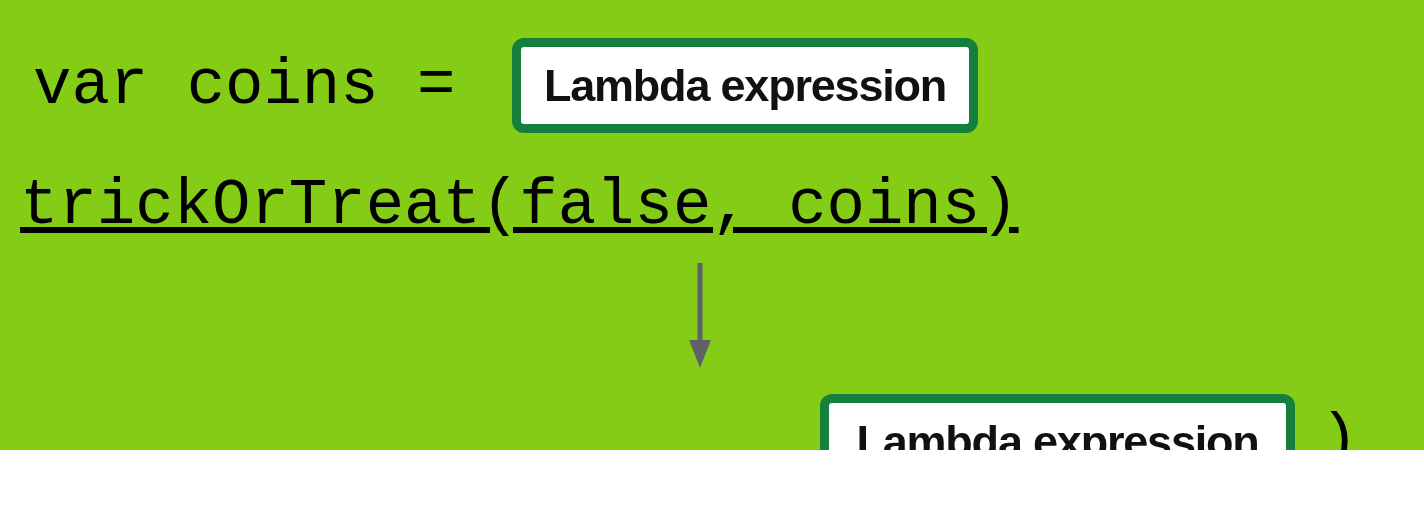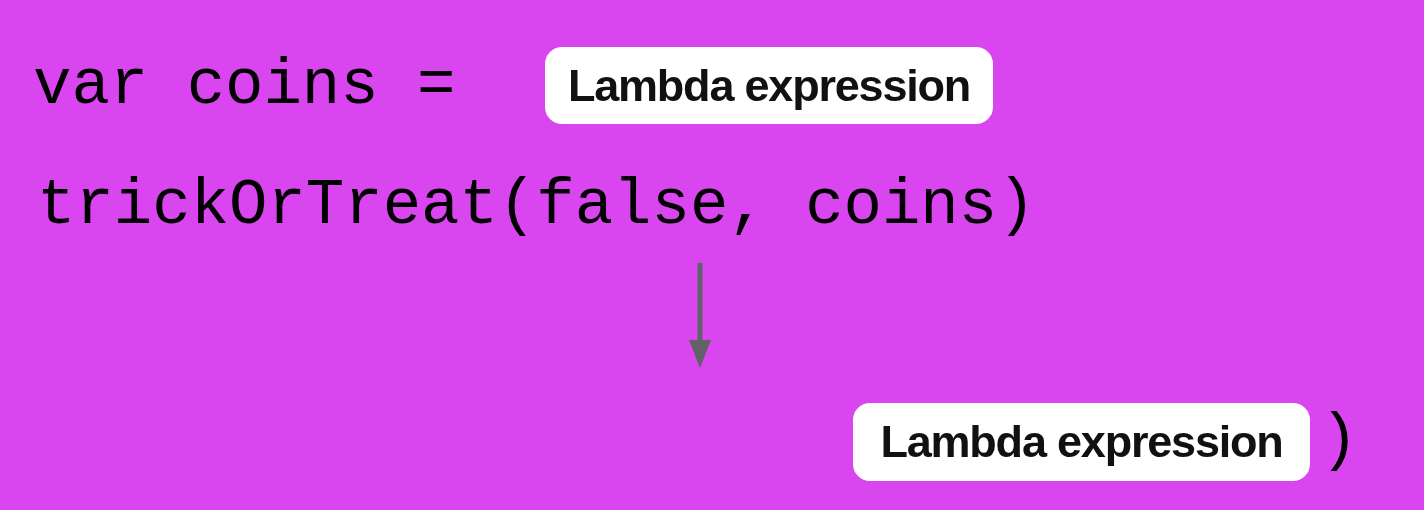--- a/index.html
+++ b/index.html
@@ -1,56 +1,55 @@
 <!DOCTYPE html>
 <html><head>
 <meta charset="utf-8">
 <style>
   * { margin: 0; padding: 0; box-sizing: border-box; }
   html, body { background: #ffffff; }
   .stage {
     position: relative;
     width: 1424px;
-    height: 510px;
-    background: #d946ef;
+    height: 450px;
+    background: #84cc16;
     overflow: hidden;
     font-family: "Liberation Sans", sans-serif;
   }
   .code {
     position: absolute;
     transform: translateY(-50%);
     font-family: "Liberation Mono", monospace;
     font-size: 64px;
     line-height: 1;
     color: #000000;
     white-space: pre;
     letter-spacing: 0;
   }
   .lambda-box {
     position: absolute;
-    border: 9px solid #d946ef;
-    border-radius: 26px;
+    border: 9px solid #15803d;
+    border-radius: 12px;
     background: #ffffff;
     display: flex;
     align-items: center;
     justify-content: center;
-    margin-left: 24px;
   }
   .lambda-box .label {
     font-family: "Liberation Sans", sans-serif;
     font-weight: 700;
     font-size: 45px;
     letter-spacing: -1.2px;
     color: #111111;
     white-space: nowrap;
   }
   #box1 { left: 512px; top: 38px; width: 466px; height: 95px; }
   #box2 { left: 820px; top: 394px; width: 475px; height: 96px; }
   #code-line1 { left: 33px; top: 86px; }
-  #code-line2 { left: 37px; top: 206px; }
+  #code-line2 { left: 20px; top: 206px; text-decoration: underline; }
   #code-line3a { left: 33px; top: 441px; }
   #code-line3b { left: 1320px; top: 441px; }
   .arrow-wrap {
     position: absolute;
     left: 686px;
     top: 263px;
     width: 28px;
     height: 105px;
   }
 </style>

